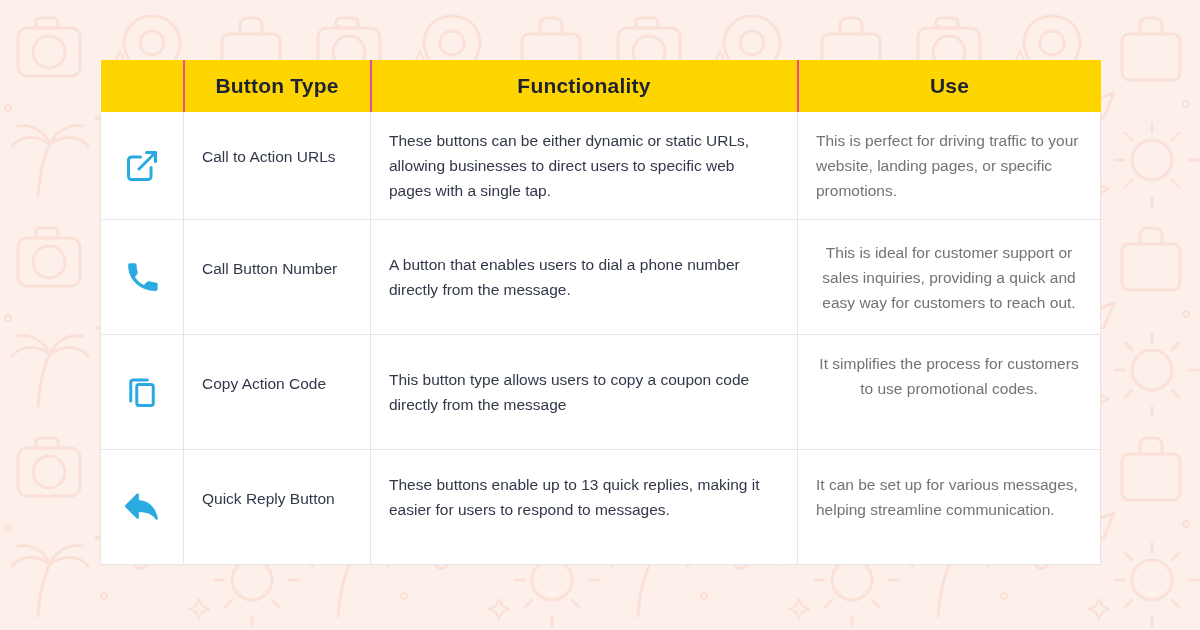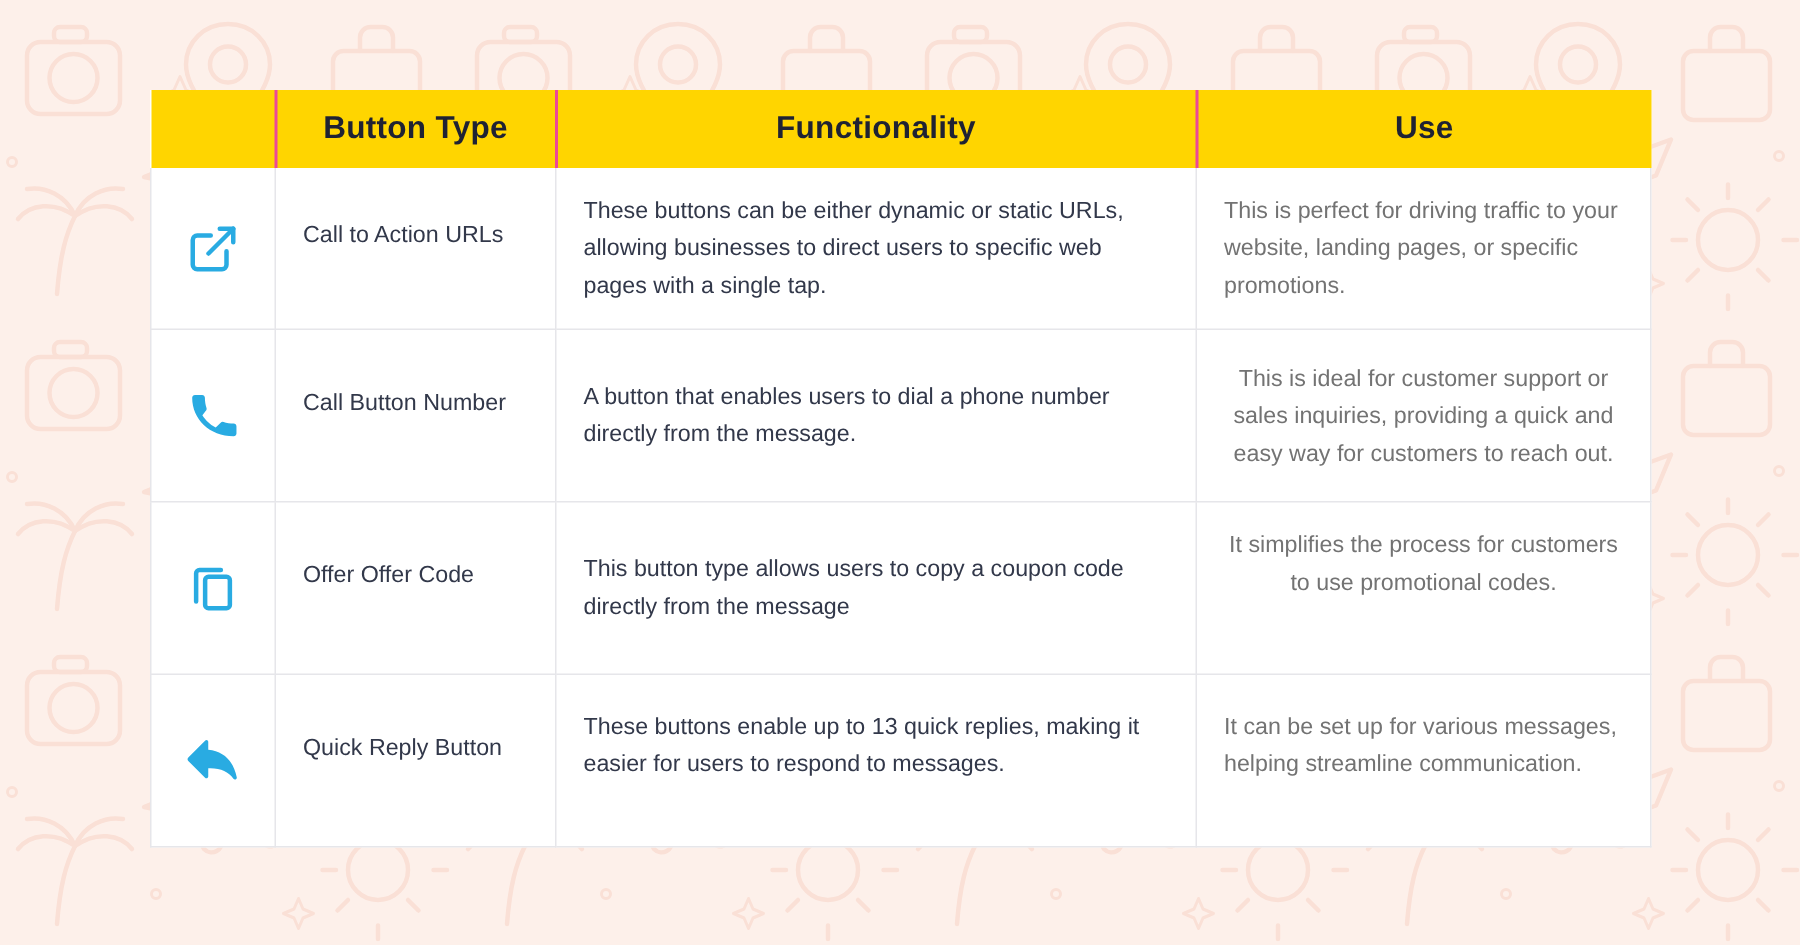--- a/index.html
+++ b/index.html
@@ -204,21 +204,21 @@
         <td class="use-cell">This is ideal for customer support or sales inquiries, providing a quick and easy way for customers to reach out.</td>
       </tr>
 
       <tr class="row-2">
         <td class="icon-cell">
           <svg class="icon-svg" width="36" height="36" viewBox="0 0 24 24" fill="none" stroke="#29ABE2" stroke-width="2" stroke-linecap="round" stroke-linejoin="round">
             <rect x="8.5" y="7" width="11" height="14" rx="1.5"></rect>
             <path d="M15.5 4H6a1.5 1.5 0 0 0-1.5 1.5V18"></path>
           </svg>
         </td>
-        <td class="type-cell">Offer Offer Code</td>
+        <td class="type-cell">Copy Action Code</td>
         <td class="text-cell">This button type allows users to copy a coupon code directly from the message</td>
         <td class="use-cell">It simplifies the process for customers to use promotional codes.</td>
       </tr>
 
       <tr class="row-3">
         <td class="icon-cell">
           <svg class="icon-svg" width="38" height="38" viewBox="0 0 24 24" fill="#29ABE2">
             <path d="M10 7.5V4.2c0-.7-.85-1.05-1.34-.55L1.7 10.6a1.2 1.2 0 0 0 0 1.7l6.96 6.95c.49.5 1.34.15 1.34-.55v-3.4c5.1-.2 8.4 1.3 10.6 4.4.5.7 1.6.2 1.4-.65C20.6 12.3 16.6 8.1 10 7.5z"></path>
           </svg>
         </td>

